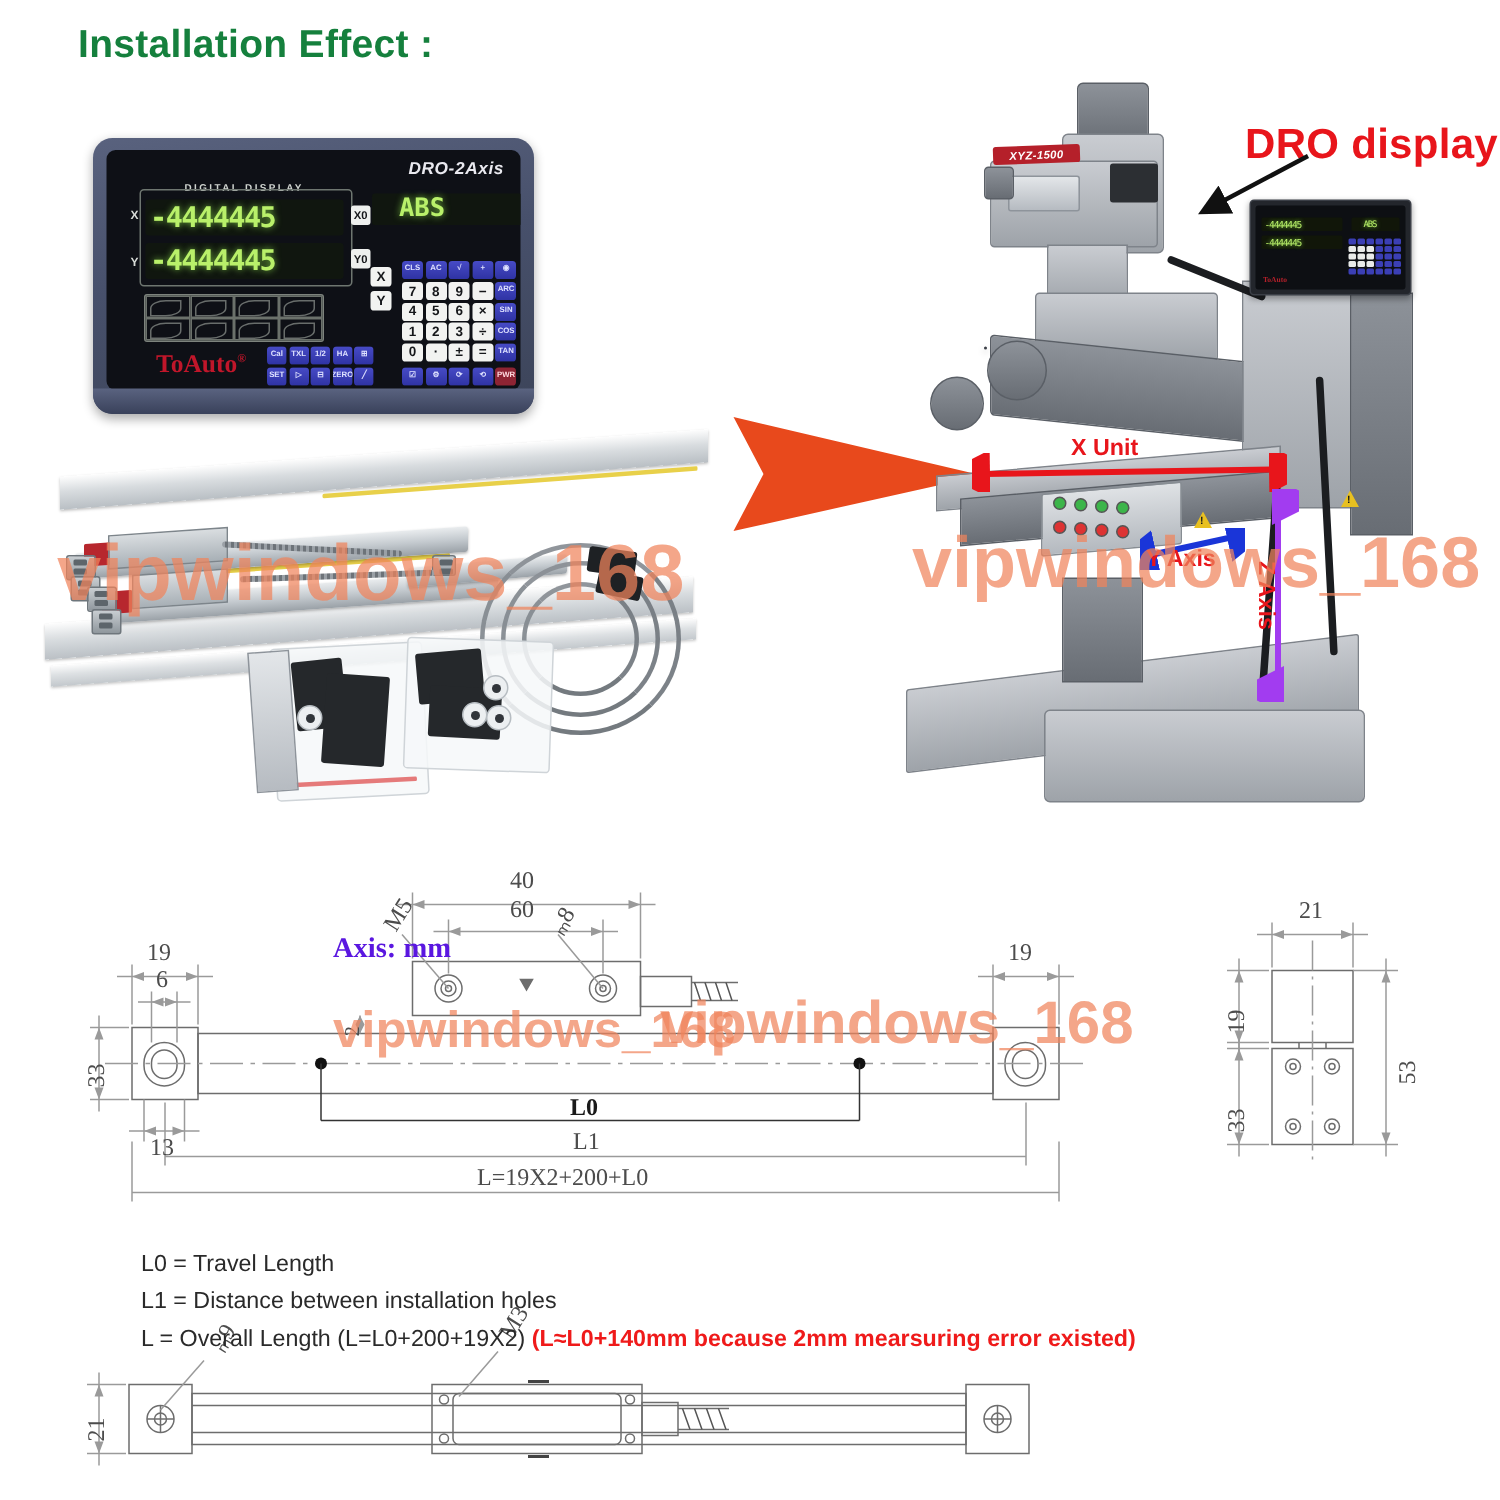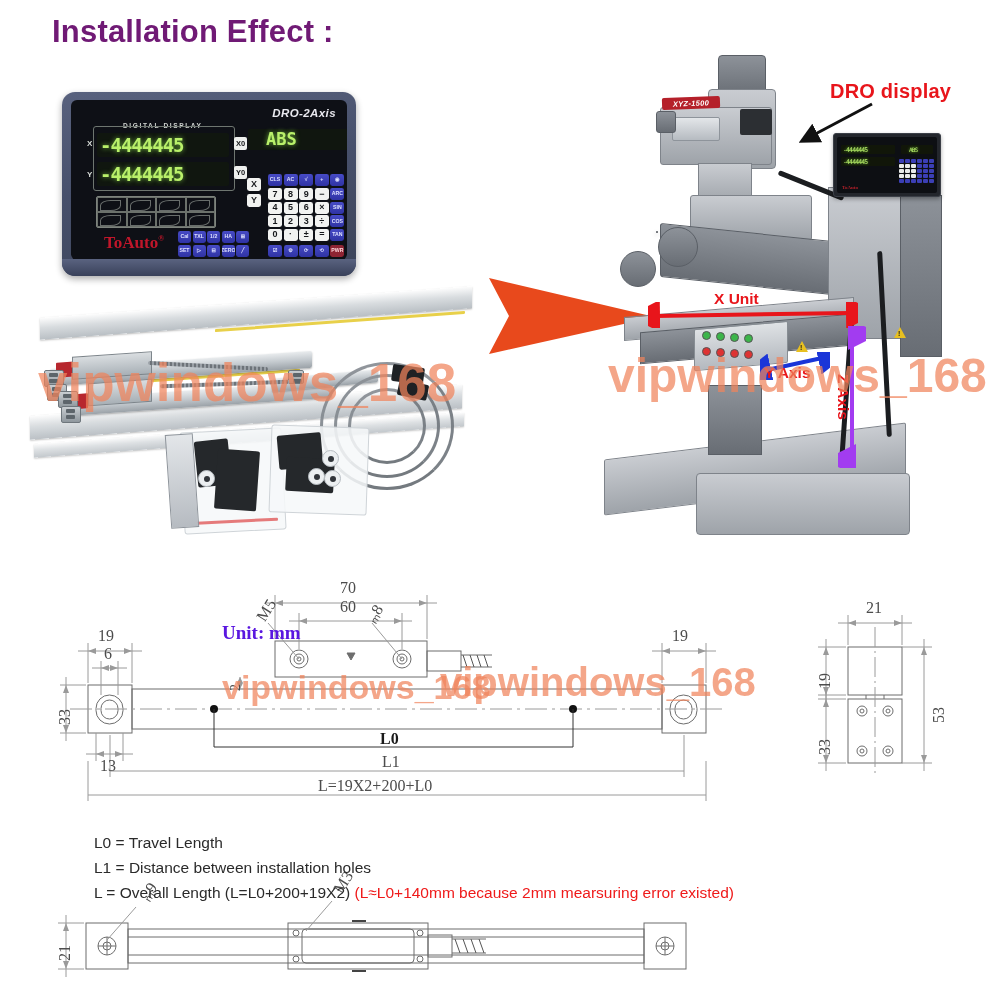--- a/index.html
+++ b/index.html
@@ -1,21 +1,21 @@
 <!DOCTYPE html>
 <html><head>
 <meta charset="utf-8">
 <style>
   html,body{margin:0;padding:0;background:#fff;}
   body{width:1000px;height:1000px;position:relative;overflow:hidden;
        font-family:"Liberation Sans",sans-serif;color:#1a1a1a;}
 
   
-  #title{position:absolute;left:52px;top:14px;font-size:31px;font-weight:bold;
-         letter-spacing:.2px;color:#701a75;}
+  #title{position:absolute;left:52px;top:14px;font-size:26px;font-weight:bold;
+         letter-spacing:.2px;color:#15803d;}
 
   
   .abs{position:absolute;}
   .wm{position:absolute;color:#f0845c;opacity:.72;font-weight:bold;
       font-family:"Liberation Sans",sans-serif;white-space:nowrap;pointer-events:none;}
 
   
   #dro{position:absolute;left:62px;top:92px;width:294px;height:184px;
        background:linear-gradient(170deg,#59627e 0%,#47506b 45%,#3c4459 100%);
        border-radius:13px;box-shadow:0 3px 7px rgba(0,0,0,.33);}
@@ -110,21 +110,21 @@
   #droMini{position:absolute;background:#23262c;border:1px solid #3b3f47;border-radius:3px;
       box-shadow:0 2px 4px rgba(0,0,0,.35);}
   #droMiniFace{position:absolute;left:3px;top:3px;right:3px;bottom:3px;background:#0d0f13;
       border-radius:2px;}
   .mLcd{position:absolute;background:#111609;border-radius:1px;}
   .mSeg{position:absolute;font-family:"DejaVu Sans Mono",monospace;font-size:6.4px;
       color:#b9f06a;letter-spacing:-.8px;text-shadow:0 0 3px rgba(150,240,80,.8);}
   .mKeys{position:absolute;display:grid;gap:1px;}
   .mKeys i{background:#3b3fb5;border-radius:1px;}
   .mKeys i.w{background:#e9ebe9;}
-  #droLabel{position:absolute;color:#e8151b;font-size:20px;font-weight:bold;
+  #droLabel{position:absolute;color:#e8151b;font-size:28px;font-weight:bold;
       letter-spacing:.2px;white-space:nowrap;}
   .axisTxt{position:absolute;font-size:15.5px;font-weight:bold;color:#e8151b;
       white-space:nowrap;}
   .ctlPanel{position:absolute;background:linear-gradient(180deg,#dfe2e5,#b4b9bf);
       border:1px solid #878d93;border-radius:2px;}
   .ctlBtn{position:absolute;width:7px;height:7px;border-radius:50%;border:1px solid #555;}
   .warnTri{position:absolute;width:0;height:0;border-left:6px solid transparent;
       border-right:6px solid transparent;border-bottom:11px solid #e8c020;}
   .warnTri:after{content:"!";position:absolute;left:-2px;top:3px;font-size:7px;
       font-weight:bold;color:#1a1a1a;}
@@ -132,21 +132,21 @@
   
   #techWrap{position:absolute;left:0;top:565px;width:1000px;height:435px;}
   .dimTxt{position:absolute;font-family:"Liberation Serif",serif;font-size:16px;
       color:#4c4c4c;white-space:nowrap;}
   .dimTxtV{position:absolute;font-family:"Liberation Serif",serif;font-size:16px;
       color:#4c4c4c;white-space:nowrap;transform:rotate(-90deg);
       transform-origin:left top;}
   #unitMM{position:absolute;left:222px;top:622px;font-family:"Liberation Serif",serif;
       font-size:19px;font-weight:bold;color:#5a17e0;}
   .legend{position:absolute;font-size:15.5px;color:#2a2a2a;white-space:nowrap;}
-  .legend .red{color:#ef1a1a;font-weight:normal;margin-top:36px;}
+  .legend .red{color:#ef1a1a;font-weight:bold;margin-top:36px;}
 </style>
 </head>
 <body>
 
 <div id="title">Installation Effect :</div>
 
 <div id="dro">
   <div id="droFace">
 
     <div id="droModel">DRO-2Axis</div>
@@ -599,21 +599,21 @@
       <line x1="107" y1="375" x2="136" y2="342" stroke="#9a9a9a"></line>
       <line x1="306" y1="366" x2="332" y2="336" stroke="#9a9a9a"></line>
     </g>
   </svg>
 
   
   <div class="dimTxt" style="left:98px;top:62px;">19</div>
   <div class="dimTxt" style="left:104px;top:80px;">6</div>
   <div class="dimTxtV" style="left:56px;top:160px;">33</div>
   <div class="dimTxt" style="left:100px;top:192px;text-align:center;">13</div>
-  <div class="dimTxt" style="left:340px;top:14px;">70</div>
+  <div class="dimTxt" style="left:340px;top:14px;">40</div>
   <div class="dimTxt" style="left:340px;top:33px;">60</div>
   <div class="dimTxt" style="left:253px;top:50px;transform:rotate(-58deg);transform-origin:left top;">M5</div>
   <div class="dimTxt" style="left:360px;top:50px;transform:rotate(-58deg);transform-origin:left top;">ₘ8</div>
   <div class="dimTxtV" style="left:228px;top:126px;font-size:14px;">2</div>
   <div class="dimTxt" style="left:672px;top:62px;">19</div>
   <div class="dimTxt" style="left:380px;top:165px;font-weight:bold;color:#1a1a1a;">L0</div>
   <div class="dimTxt" style="left:382px;top:188px;">L1</div>
   <div class="dimTxt" style="left:318px;top:212px;">L=19X2+200+L0</div>
 
   
@@ -621,21 +621,21 @@
   <div class="dimTxtV" style="left:816px;top:124px;">19</div>
   <div class="dimTxtV" style="left:816px;top:190px;">33</div>
   <div class="dimTxtV" style="left:930px;top:158px;">53</div>
 
   
   <div class="dimTxtV" style="left:56px;top:396px;">21</div>
   <div class="dimTxt" style="left:134px;top:328px;transform:rotate(-58deg);transform-origin:left top;">ₘ9</div>
   <div class="dimTxt" style="left:330px;top:322px;transform:rotate(-58deg);transform-origin:left top;">M3</div>
 </div>
 
-<div id="unitMM">Unit: mm</div>
+<div id="unitMM">Axis: mm</div>
 
 <div class="wm" style="left:222px;top:668px;font-size:34px;">vipwindows_168</div>
 <div class="wm" style="left:440px;top:660px;font-size:40px;">vipwindows_168</div>
 
 <div class="legend" style="left:94px;top:834px;">L0 = Travel Length</div>
 <div class="legend" style="left:94px;top:859px;">L1 = Distance between installation holes</div>
 <div class="legend" style="left:94px;top:884px;">
   <span>L = Overall Length (L=L0+200+19X2)</span>
   <span class="red">(L≈L0+140mm because 2mm mearsuring error existed)</span>
 </div>

